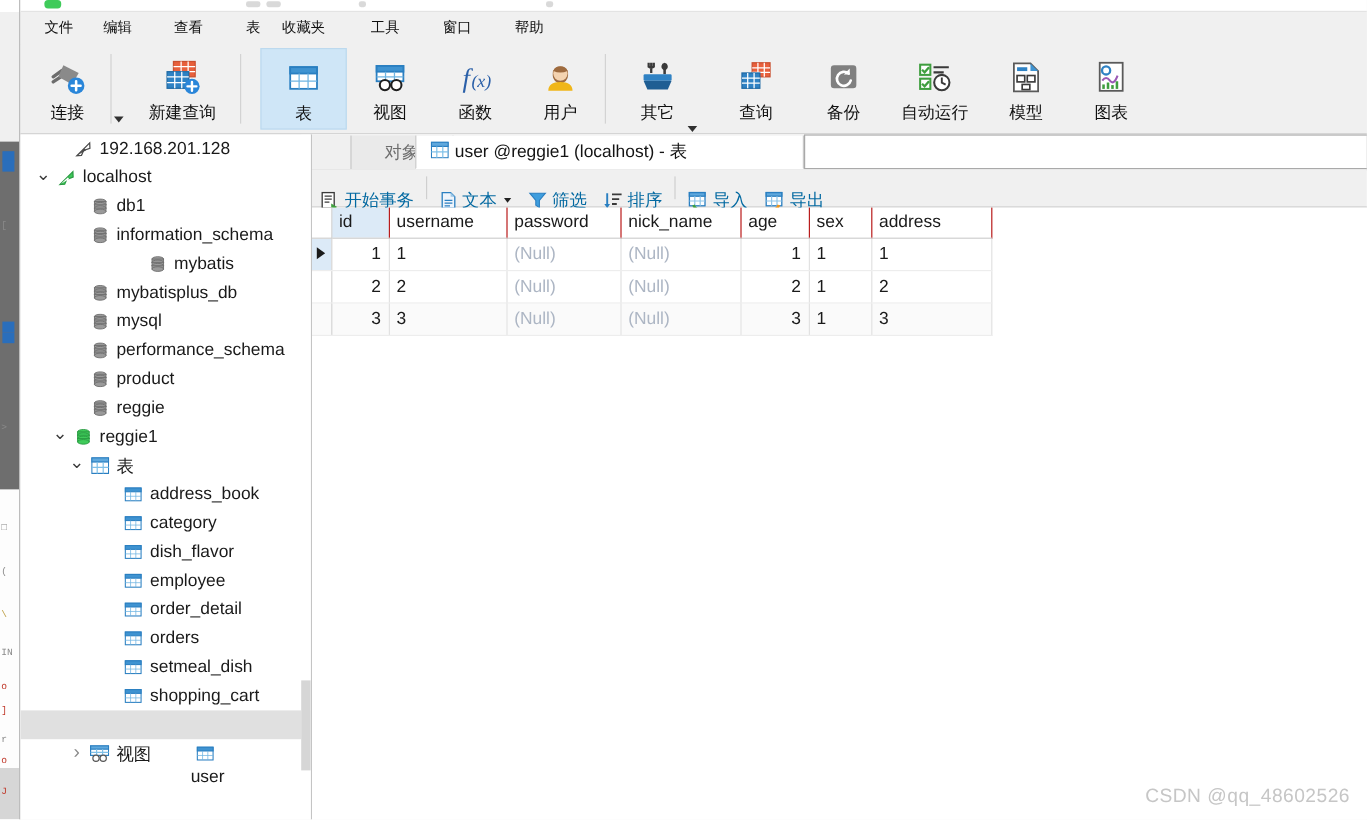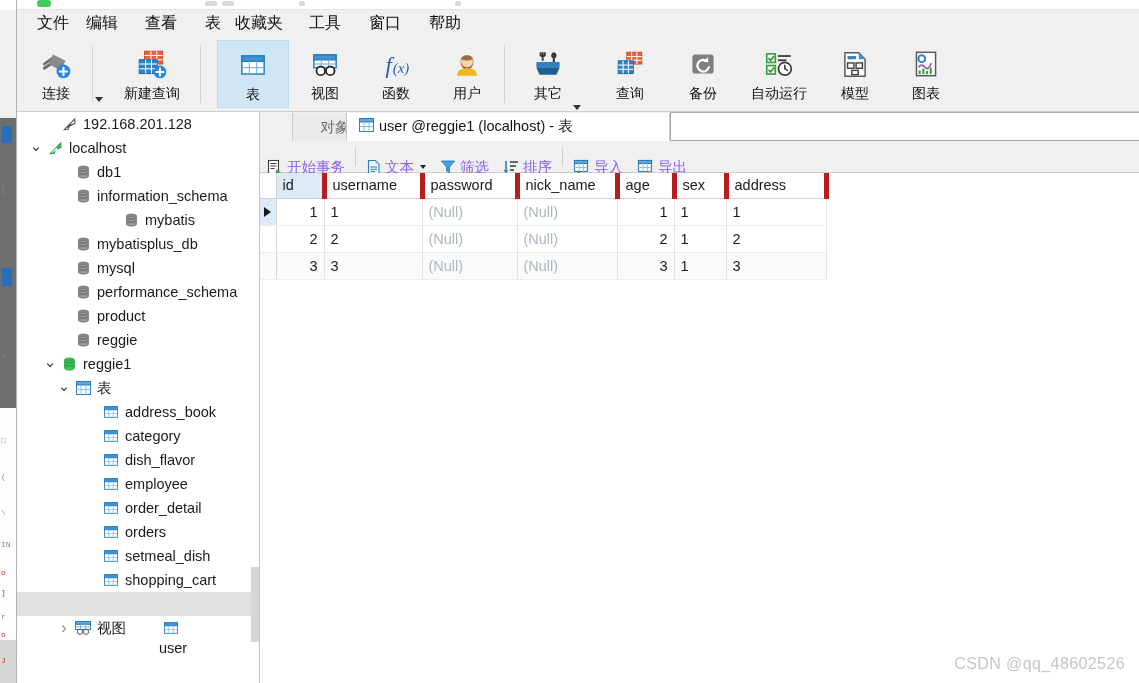--- a/index.html
+++ b/index.html
@@ -45,21 +45,21 @@
 
   
   .menubar {
     position: absolute; left: 0; top: 10px; width: 1123px; height: 27px;
     background: #f0f0f0;
     display: flex; align-items: center;
     padding-left: 0px;
     box-sizing: border-box;
   }
   .menu-item {
-    font-size: 16px; color: #101010; cursor: default;
+    font-size: 12px; color: #101010; cursor: default;
     padding: 3px 0px; white-space: nowrap;
   }
 
   
   .toolbar {
     position: absolute; left: 0; top: 37px; width: 1123px; height: 74px;
     background: #f0f0f0;
     border-bottom: 1px solid #cfcfcf;
   }
   .tool-btn {
@@ -124,39 +124,39 @@
     background: #ffffff; border: 1px solid #a9a9a9; box-sizing: border-box;
   }
 
   .actionbar {
     position: absolute; left: 0; top: 29px; width: 880px; height: 31px;
     background: #f0f0f0; border-bottom: 1px solid #cccccc;
     display: flex; align-items: center;
   }
   .act {
     display: flex; align-items: center; gap: 4px;
-    font-size: 14.5px; color: #8b5cf6; padding: 0 7px; cursor: default; white-space:nowrap;margin-top:21px;
+    font-size: 14.5px; color: #0369a1; padding: 0 7px; cursor: default; white-space:nowrap;margin-top:21px;
   }
   .act-sep { width: 1px; height: 19px; background: #cfcfcf; margin: 0 3px; }
   .act-caret {
     width: 0; height: 0; margin-left:2px;
     border-left: 3.5px solid transparent; border-right: 3.5px solid transparent;
     border-top: 4.5px solid #222;
   }
 
   
   .grid {
     position: absolute; left: 0; top: 61px; width: 880px; height: 510px;
     background: #ffffff;
   }
   table.dg { border-collapse: collapse; table-layout: fixed; }
   table.dg th {
     font-weight: normal; font-size: 14.5px; color: #1a1a1a;
     text-align: left; padding: 0 0 0 6px; height: 25px;
-    border-right: 5px solid #b91c1c; border-bottom: 1px solid #cfcfcf;
+    border-right: 1px solid #b91c1c; border-bottom: 1px solid #cfcfcf;
     background: #ffffff; box-sizing: border-box; overflow:hidden; white-space:nowrap;
   }
   table.dg th.sel { background: #dceaf7; }
   table.dg th.rowhdr { background:#ffffff; border-right:1px solid #d4d4d4; }
   table.dg td {
     font-size: 14.5px; color: #1a1a1a; height: 27px;
     border-right: 1px solid #e2e2e2; border-bottom: 1px solid #ededed;
     padding: 0 6px; box-sizing: border-box; overflow: hidden; white-space: nowrap;
   }
   table.dg td.num { text-align: right; }

